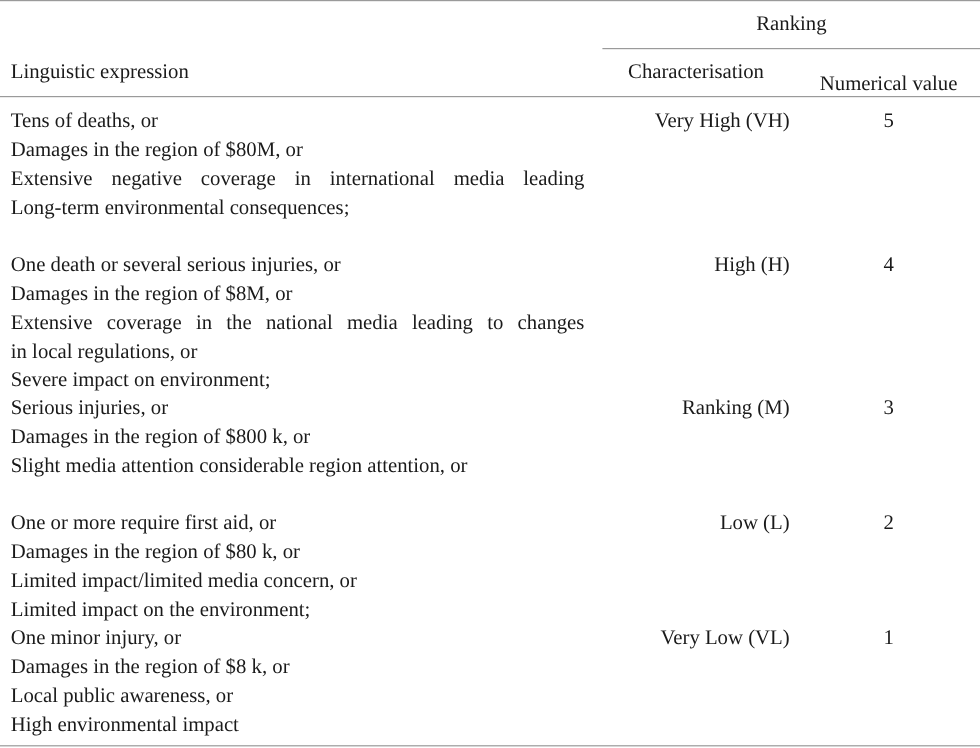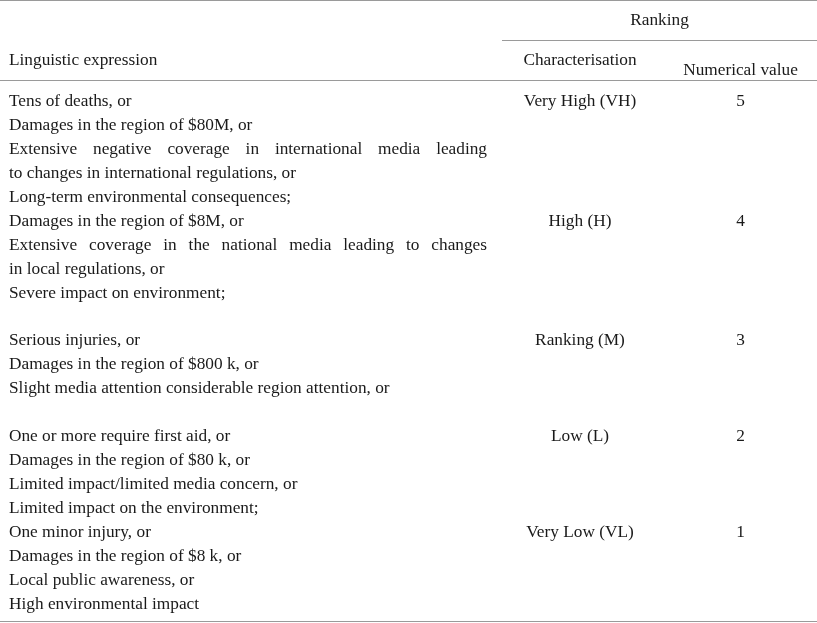--- a/index.html
+++ b/index.html
@@ -15,21 +15,21 @@
     .rule.bottom { top: 621px; width: 817px; }
     .hdr { position: absolute; white-space: nowrap; }
     .ranking { top: 10px; left: 502px; width: 315px; text-align: center; }
     .h-ling { top: 50px; left: 9px; font-family: Liberation Serif, serif; }
     .h-char { top: 50px; left: 502px; width: 156px; text-align: center; }
     .h-num { top: 60px; left: 664px; width: 153px; text-align: center; }
     .row { position: absolute; left: 0; width: 817px; }
     .ling { position: absolute; left: 9px; width: 488px; line-height: 24px; }
     .ling div { white-space: nowrap; }
     .ling div.j { text-align: justify; text-align-last: justify; width: 478px; }
-    .char { position: absolute; left: 502px; width: 156px; text-align: center; line-height: 24px; }
+    .char { position: absolute; left: 502px; width: 156px; text-align: right; line-height: 24px; }
     .num { position: absolute; left: 664px; width: 153px; text-align: center; line-height: 24px; }
   </style>
 </head>
 <body>
 
 <div>
   <div class="rule top"></div>
 
   <div class="hdr ranking">Ranking</div>
   <div class="rule mid"></div>
@@ -38,29 +38,29 @@
   <div class="hdr h-char">Characterisation</div>
   <div class="hdr h-num">Numerical value</div>
 
   <div class="rule head"></div>
 
   <div class="row" style="top:89px">
     <div class="ling">
       <div>Tens of deaths, or</div>
       <div>Damages in the region of $80M, or</div>
       <div class="j">Extensive negative coverage in international media leading</div>
-      <div>to changes in international regulations, or</div>
       <div>Long-term environmental consequences;</div>
     </div>
     <div class="char">Very High (VH)</div>
     <div class="num">5</div>
   </div>
 
   <div class="row" style="top:209px">
     <div class="ling">
+      <div>One death or several serious injuries, or</div>
       <div>Damages in the region of $8M, or</div>
       <div class="j">Extensive coverage in the national media leading to changes</div>
       <div>in local regulations, or</div>
       <div>Severe impact on environment;</div>
     </div>
     <div class="char">High (H)</div>
     <div class="num">4</div>
   </div>
 
   <div class="row" style="top:328px">

